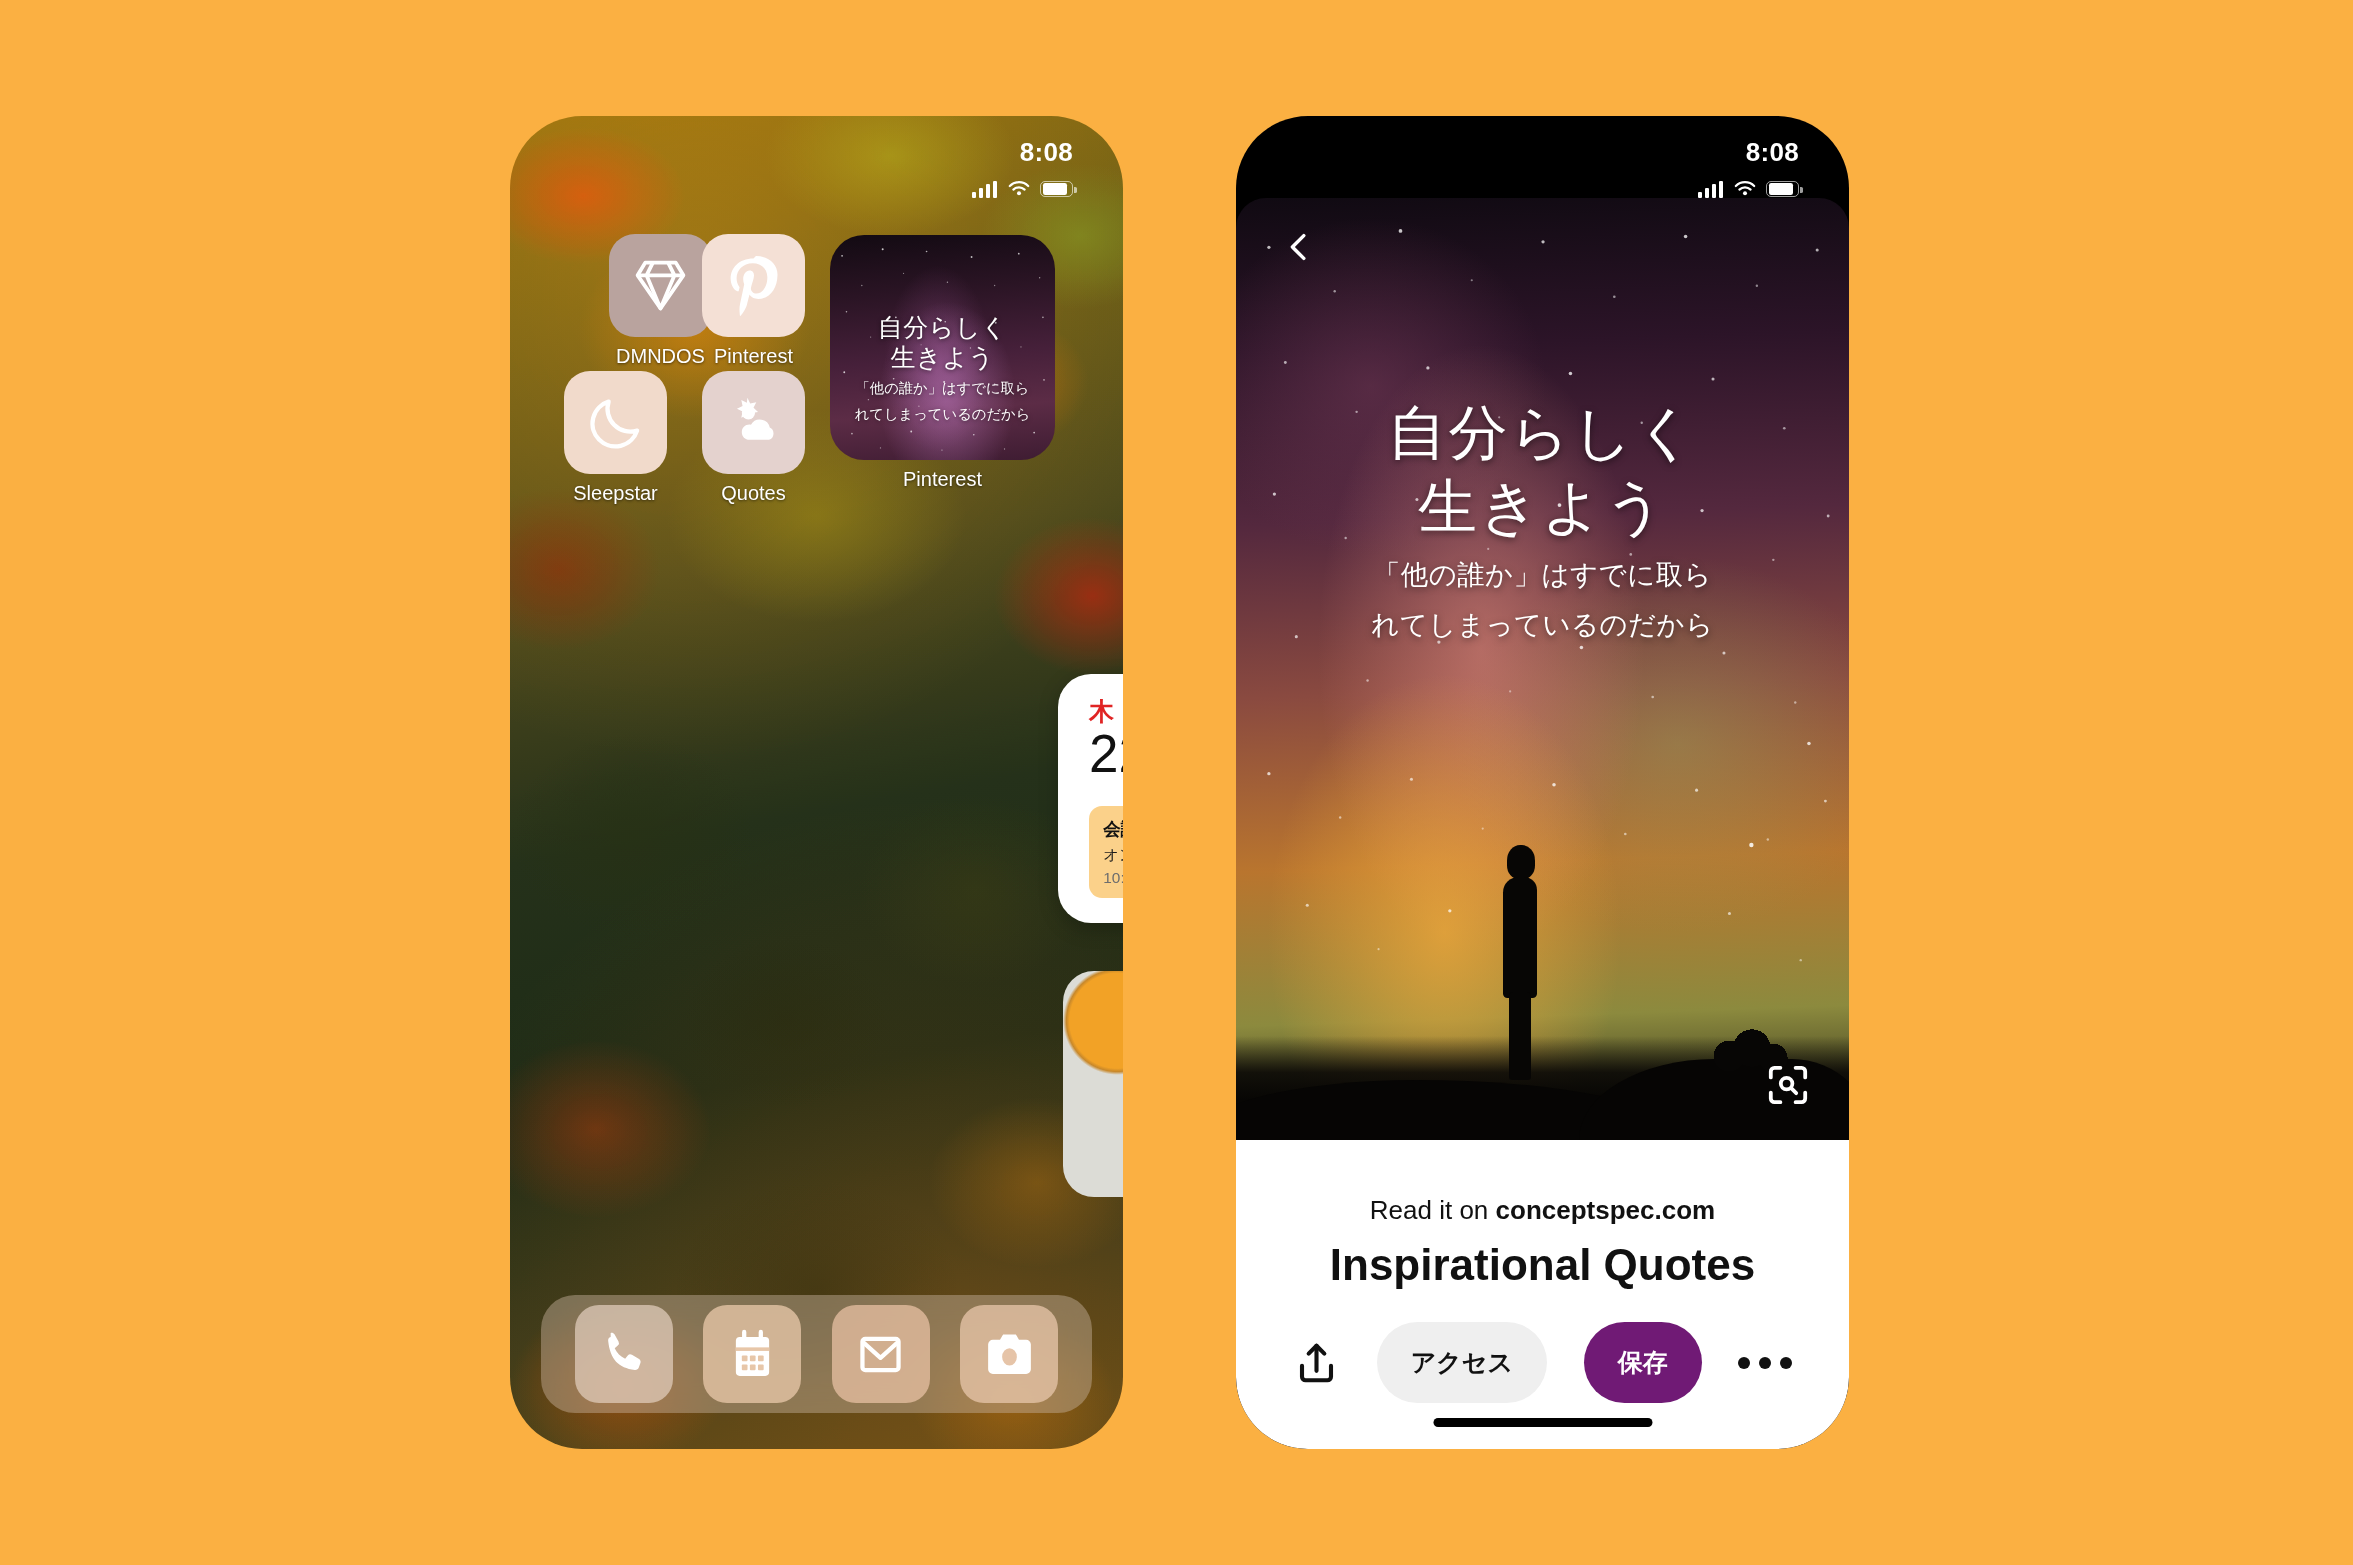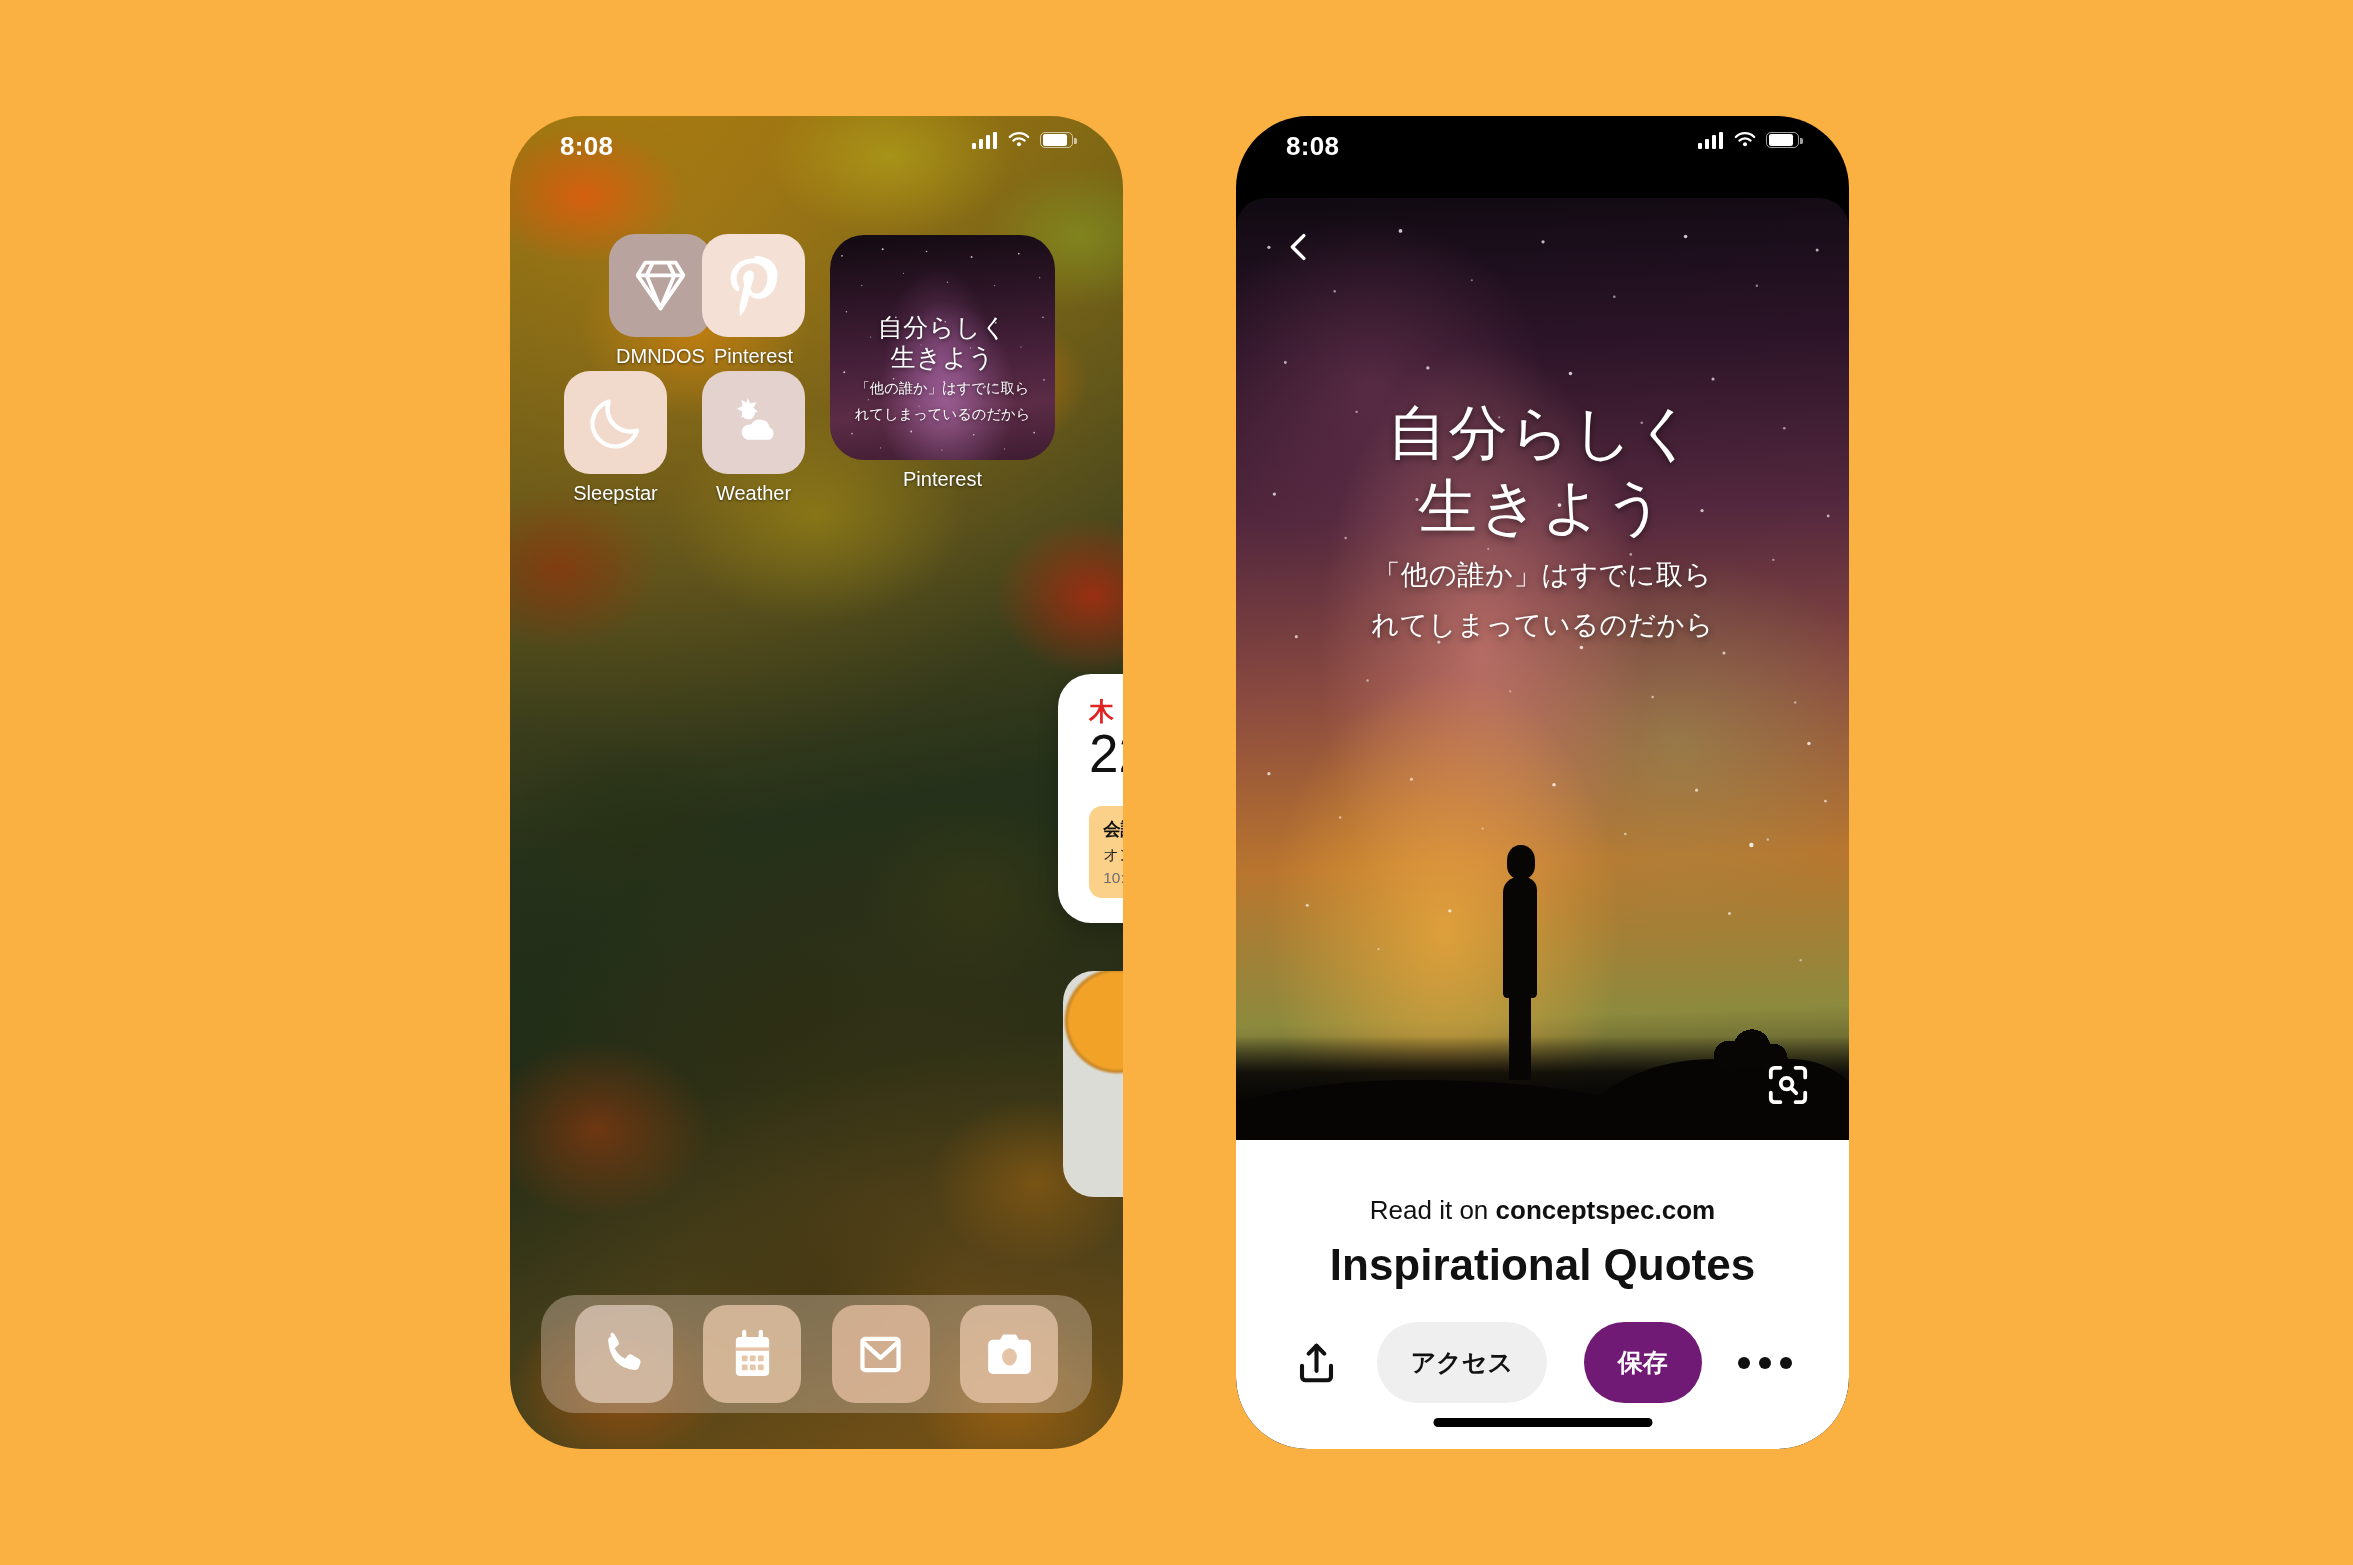--- a/index.html
+++ b/index.html
@@ -55,23 +55,24 @@
     content:"";
     position:absolute; inset:0;
     background:
       radial-gradient(circle at 30% 10%, rgba(255,170,40,.28), transparent 40%),
       radial-gradient(circle at 70% 92%, rgba(230,120,30,.20), transparent 42%);
   }
 
   
   .statusbar {
     position:absolute; left:0; right:0; top:0; height:82px;
-    display:flex; align-items:flex-start; justify-content:space-between;
-    padding:15px 50px 0 50px;
+    display:flex; align-items:flex-end; justify-content:space-between;
+    padding:21px 50px 0 50px;
     z-index:40;
+    flex-direction:column;
   }
   .sb-time {
     color:#fff; font-size:26px; font-weight:600; letter-spacing:0.3px;
   }
   .sb-right { display:flex; align-items:center; gap:9.3px; }
   .bars { display:flex; align-items:flex-end; gap:2.7px; height:18px; }
   .bars i { display:block; width:4.4px; background:#fff; border-radius:1.1px; }
   .bars i:nth-child(1){height:6px;} .bars i:nth-child(2){height:10px;}
   .bars i:nth-child(3){height:13.7px;} .bars i:nth-child(4){height:17.5px;}
   .batt {
@@ -321,21 +322,21 @@
     <div class="appcell" style="left:192px;top:255px;">
       <div class="icon" style="background:#E4D2CE">
         <svg viewBox="0 0 24 24">
           <g fill="#fff">
             <path d="M9.6 2.3l1.1 2.2 2.4-.5-1.1 2.2 1.8 1.7-2.4.4-.3 2.4-1.7-1.7-2.2 1.1.5-2.4-2.2-1.1 2.2-1.1-.5-2.4 2.2 1.1z"></path>
             <circle cx="10" cy="8.2" r="2.6"></circle>
             <path d="M10.4 18.8c-1.7 0-3-1.3-3-3s1.3-3 3-3c.2 0 .4 0 .6.06A4 4 0 0118.4 14a2.6 2.6 0 01-.3 4.8z"></path>
           </g>
         </svg>
       </div>
-      <div class="applabel">Weather</div>
+      <div class="applabel">Quotes</div>
     </div>
 
     <div class="w-quote">
       <div class="w-quote-card">
         <svg class="stars" viewBox="0 0 410 410" preserveAspectRatio="none">
           <g fill="#fff">
             <circle cx="22" cy="38" r="1.6" opacity=".8"></circle>
               <circle cx="58" cy="92" r="1.2" opacity=".6"></circle>
             <circle cx="96" cy="26" r="1.8" opacity=".85"></circle>
               <circle cx="134" cy="70" r="1.1" opacity=".5"></circle>

